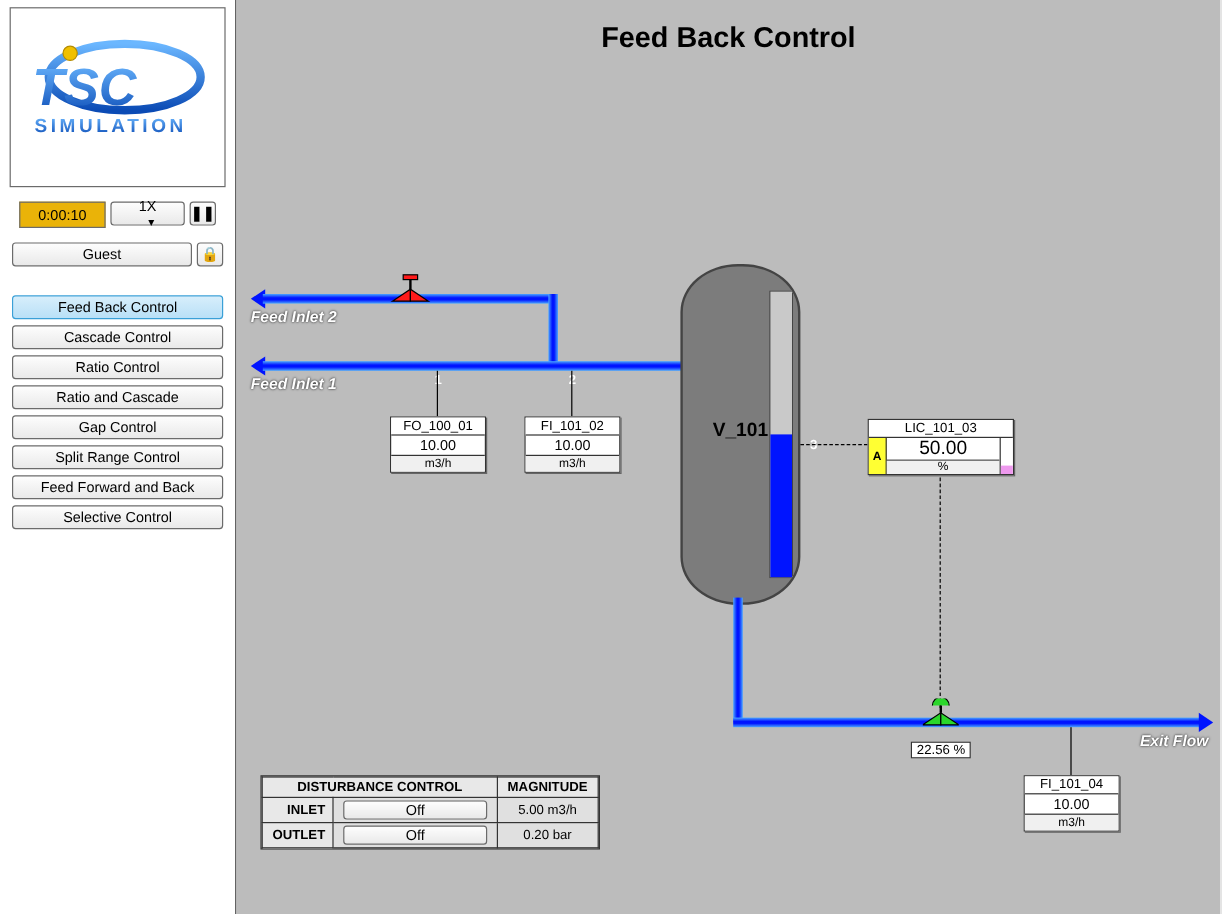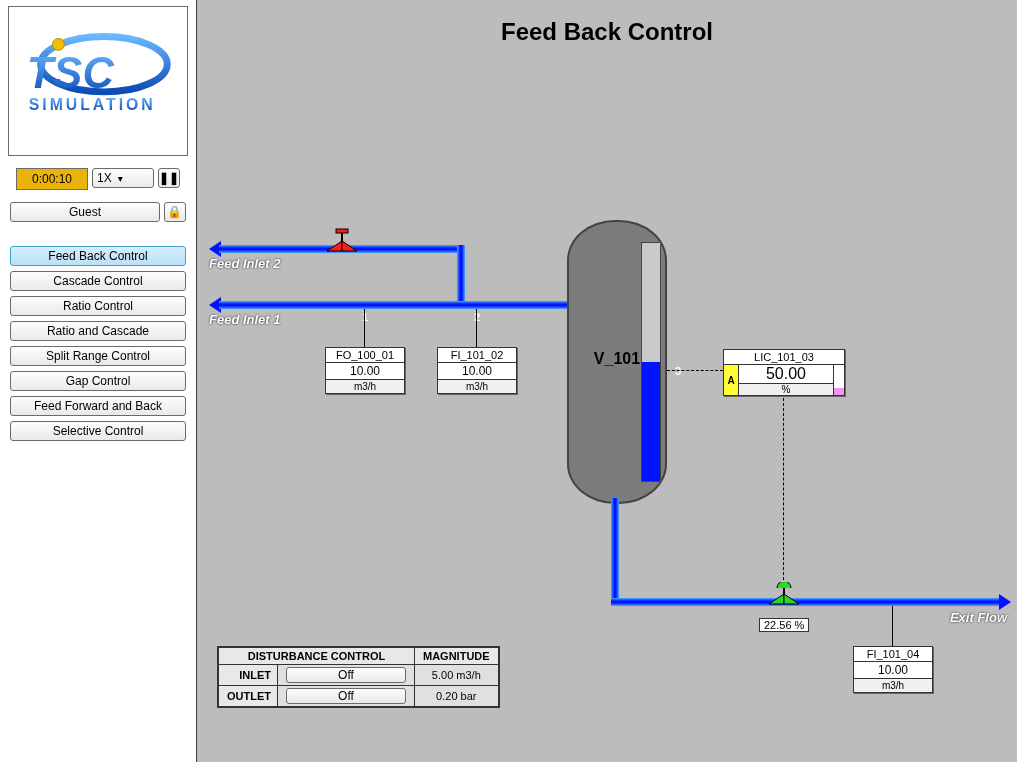--- a/index.html
+++ b/index.html
@@ -55,21 +55,21 @@
     gap:4px;
     margin-bottom:12px;
   }
   .time-readout {
     width:70px; height:20px;
     border:1px solid #6b6b6b;
     background:#eab308;
     display:flex; align-items:center; justify-content:center;
     font-size:12px;
   }
-  .speed-dd { width:62px; height:20px; justify-content:flex-start; padding:0 4px; font-size:12px;}
+  .speed-dd { width:62px; height:20px; justify-content:center; padding:0 4px; font-size:12px;flex-direction:column;}
   .speed-dd .chev { margin-left:6px; font-size:10px;}
   .pause-btn { width:22px; height:20px; font-weight:bold;}
   .user-row { display:flex; gap:4px; margin-bottom:24px;}
   .user-btn { width:150px; height:20px; }
   .lock-btn  { width:22px; height:20px; font-size:12px;}
   .nav-list { display:flex; flex-direction:column; gap:5px; }
   .nav-item {
     width:176px; height:20px;
     font-size:12px;
   }
@@ -244,22 +244,22 @@
     <div class="pill-button lock-btn">
       <span>🔒</span>
     </div>
   </div>
 
   <div class="nav-list">
     <div class="pill-button nav-item active">Feed Back Control</div>
     <div class="pill-button nav-item">Cascade Control</div>
     <div class="pill-button nav-item">Ratio Control</div>
     <div class="pill-button nav-item">Ratio and Cascade</div>
+    <div class="pill-button nav-item">Gap Control</div>
     <div class="pill-button nav-item">Split Range Control</div>
-    <div class="pill-button nav-item">Gap Control</div>
     <div class="pill-button nav-item">Feed Forward and Back</div>
     <div class="pill-button nav-item">Selective Control</div>
   </div>
 
 </div>
 
 <div class="stage">
 
   <div class="title">Feed Back Control</div>
 

